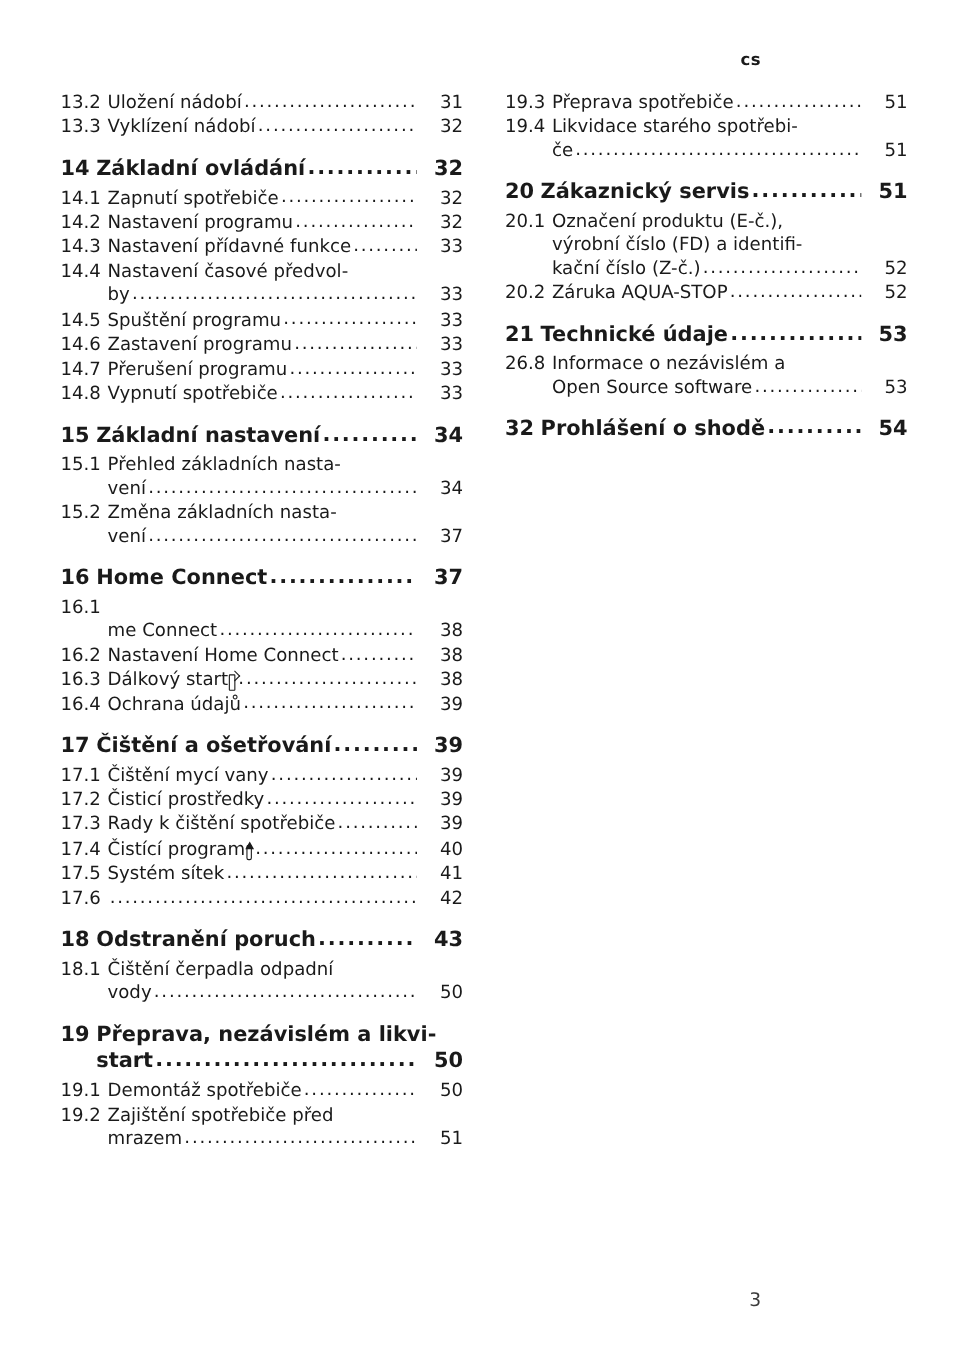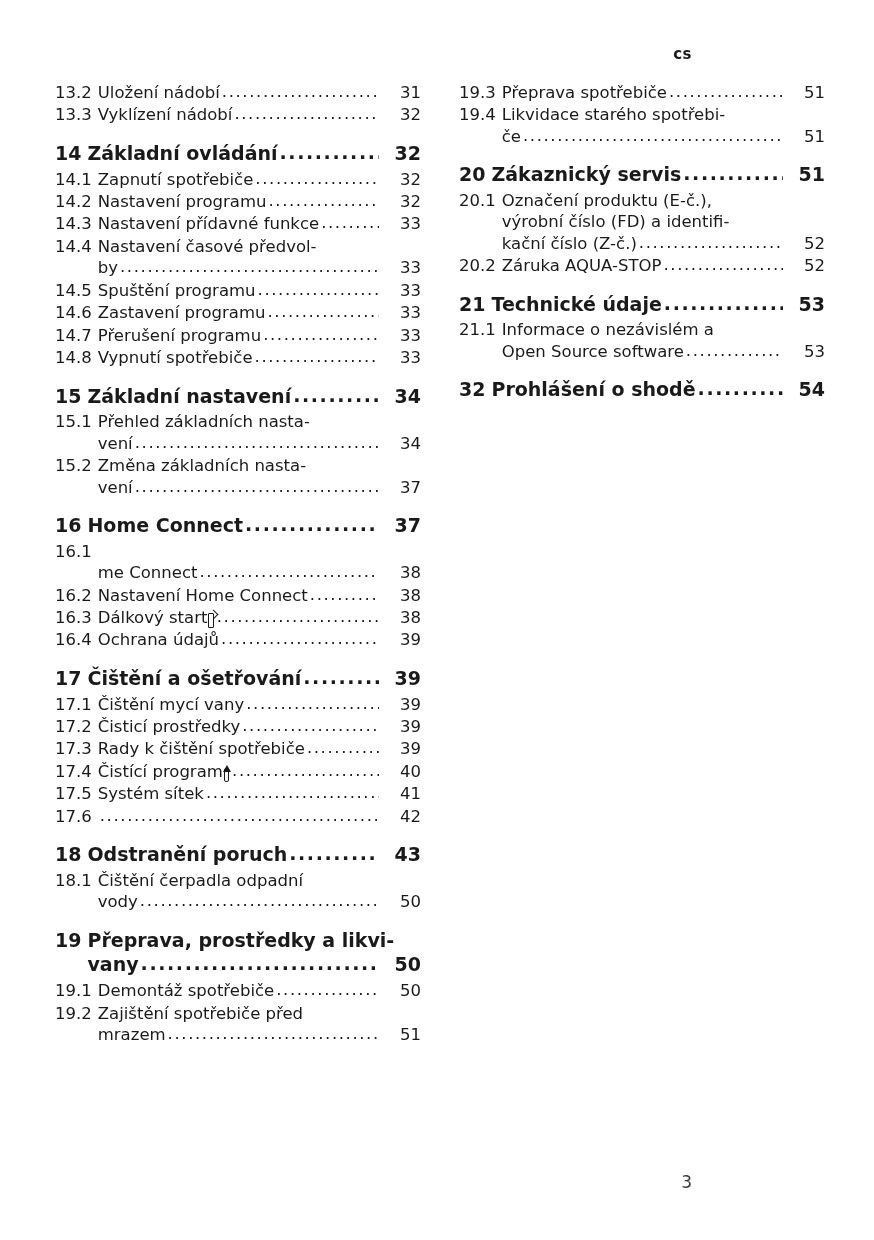--- a/index.html
+++ b/index.html
@@ -431,28 +431,28 @@
               <span class="title">vody</span>
               <span class="dots">................................................................................</span>
             </span>
             <span class="pg">50</span>
           </div>
         </div>
         <div class="toc-entry lvl1 multi">
           <div class="line1">
             <span class="num">19</span>
             <span class="title-wrap">
-              <span class="title">Přeprava, prostředky a likvi-</span>
+              <span class="title">Přeprava, nezávislém a likvi-</span>
             </span>
             <span class="pg"></span>
           </div>
           <div class="line2">
             <span class="indent" style="visibility: hidden; padding-right: 6px;">19</span>
             <span class="title-wrap">
-              <span class="title">vany</span>
+              <span class="title">start</span>
               <span class="dots">................................................................................</span>
             </span>
             <span class="pg">50</span>
           </div>
         </div>
         <div class="toc-entry lvl2">
           <span class="num">19.1</span>
           <span class="title-wrap">
             <span class="title">Demontáž spotřebiče</span>
             <span class="dots">................................................................................</span>
@@ -546,21 +546,21 @@
         <div class="toc-entry lvl1">
           <span class="num">21</span>
           <span class="title-wrap">
             <span class="title">Technické údaje</span>
             <span class="dots">................................................................................</span>
           </span>
           <span class="pg">53</span>
         </div>
         <div class="toc-entry lvl2 multi">
           <div class="line1">
-            <span class="num">21.1</span>
+            <span class="num">26.8</span>
             <span class="title-wrap">
               <span class="title">Informace o nezávislém a</span>
             </span>
             <span class="pg"></span>
           </div>
           <div class="line2">
             <span class="indent" style="visibility: hidden; padding-right: 6px;">21.1</span>
             <span class="title-wrap">
               <span class="title">Open Source software</span>
               <span class="dots">................................................................................</span>

